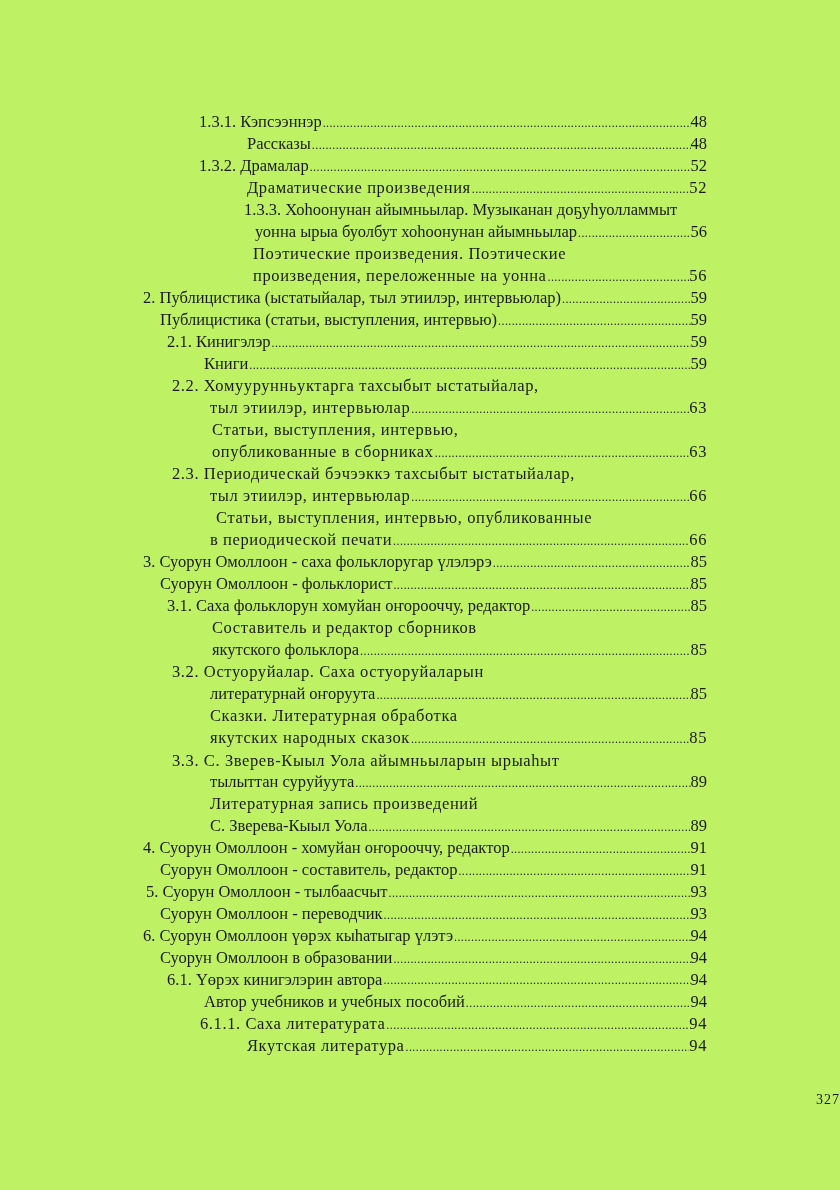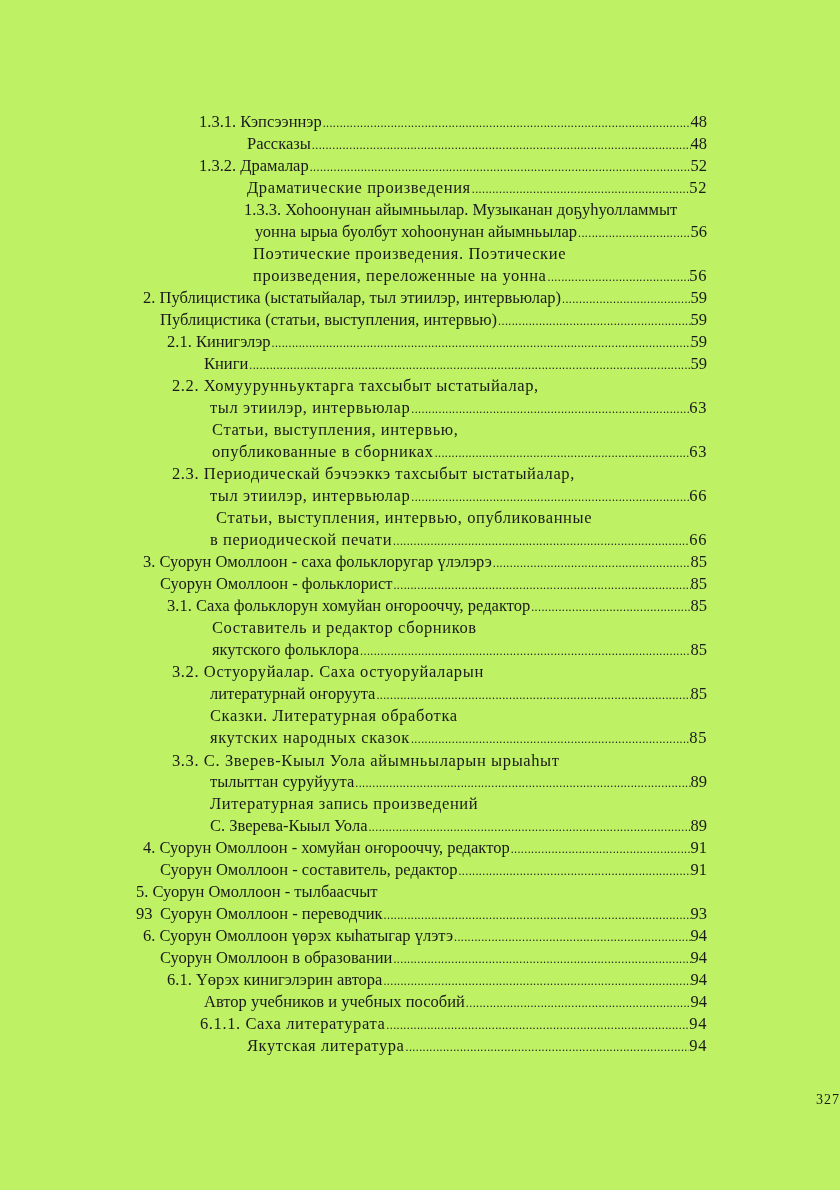--- a/index.html
+++ b/index.html
@@ -239,21 +239,21 @@
       <span class="dots"></span>
       <span class="pg">91</span>
     </div>
 
   <div class="line" style="left:160px; top:859px;">
       <span class="txt">Суорун Омоллоон - составитель, редактор</span>
       <span class="dots"></span>
       <span class="pg">91</span>
     </div>
 
-  <div class="line" style="left:135px; top:881px;flex-direction:column;">
+  <div class="line" style="left:146px; top:881px;">
       <span class="txt">5. Суорун Омоллоон - тылбаасчыт</span>
       <span class="dots"></span>
       <span class="pg">93</span>
     </div>
 
   <div class="line" style="left:160px; top:903px;">
       <span class="txt">Суорун Омоллоон - переводчик</span>
       <span class="dots"></span>
       <span class="pg">93</span>
     </div>
@@ -263,21 +263,21 @@
       <span class="dots"></span>
       <span class="pg">94</span>
     </div>
 
   <div class="line" style="left:160px; top:947px;">
       <span class="txt">Суорун Омоллоон в образовании</span>
       <span class="dots"></span>
       <span class="pg">94</span>
     </div>
 
-  <div class="line" style="left:167px; top:969px;">
+  <div class="line" style="left:167px; top:969px;align-items:center;">
       <span class="txt">6.1. Үөрэх кинигэлэрин автора</span>
       <span class="dots"></span>
       <span class="pg">94</span>
     </div>
 
   <div class="line" style="left:204px; top:991px;">
       <span class="txt">Автор учебников и учебных пособий</span>
       <span class="dots"></span>
       <span class="pg">94</span>
     </div>

